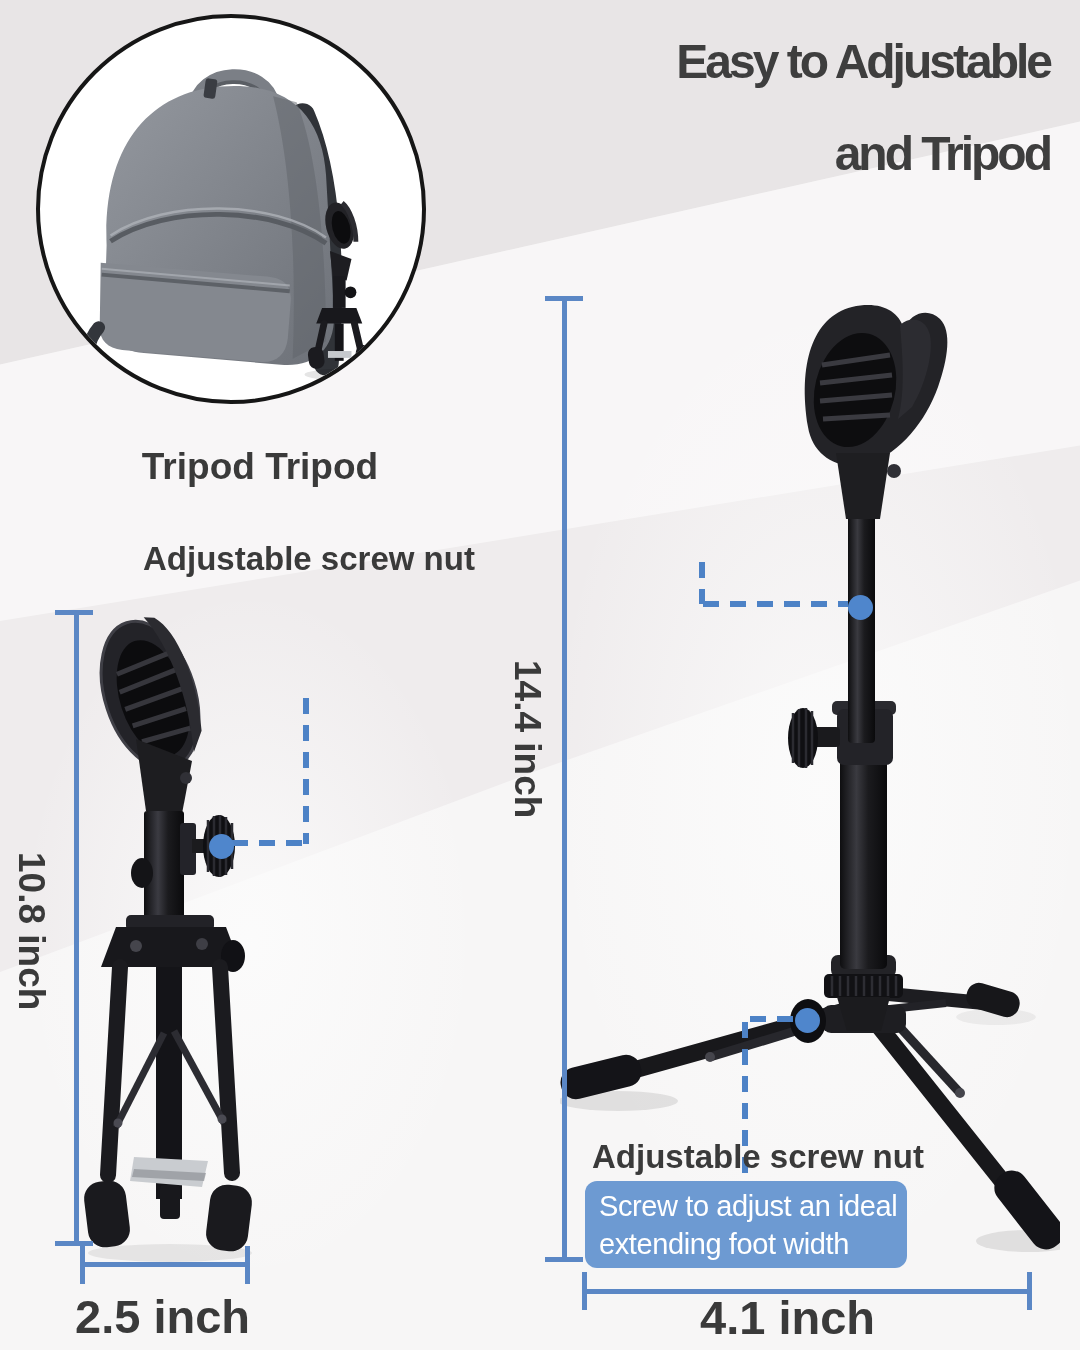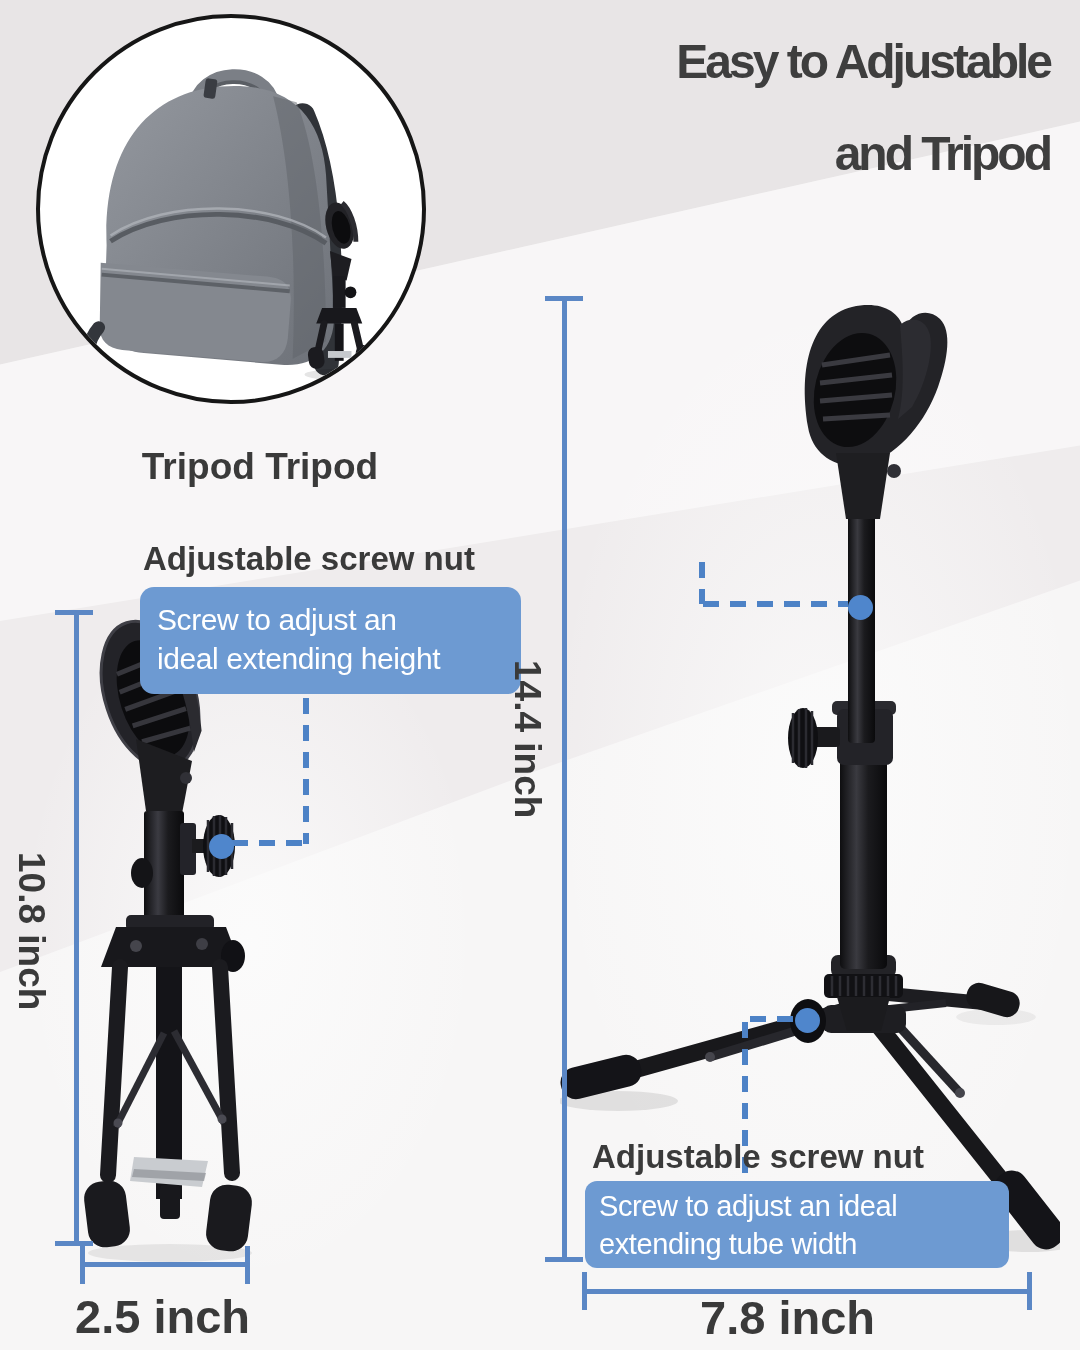--- a/index.html
+++ b/index.html
@@ -51,21 +51,21 @@
   .annot-label.left-nut{left:143px;top:540px;font-size:33px;}
   .annot-label.ext-tube{left:610px;top:522px;font-size:32px;}
   .annot-label.right-nut{left:592px;top:1138px;font-size:33px;}
 
   .callout{
     position:absolute;background:var(--callout-bg);color:var(--callout-text);
     border-radius:14px;z-index:6;letter-spacing:-0.4px;
   }
   .callout .ln{white-space:nowrap;}
   .callout-left{left:140px;top:587px;width:381px;height:107px;padding:13px 17px;font-size:30px;line-height:39px;}
-  .callout-right{left:585px;top:1181px;width:424px;height:87px;padding:6px 14px;font-size:29px;line-height:38px;border-radius:12px;}
+  .callout-right{left:585px;top:1181px;width:322px;height:87px;padding:6px 14px;font-size:29px;line-height:38px;border-radius:12px;}
 
   .meas{position:absolute;background:var(--accent-blue);z-index:4;}
   .dash-h{position:absolute;height:6px;z-index:5;
     background:repeating-linear-gradient(90deg,var(--dash-blue) 0 16px,transparent 16px 27px);}
   .dash-v{position:absolute;width:6px;z-index:5;
     background:repeating-linear-gradient(180deg,var(--dash-blue) 0 16px,transparent 16px 27px);}
   .dot{position:absolute;width:25px;height:25px;border-radius:50%;background:var(--dot-blue);z-index:5;}
 
   .dim-label{position:absolute;font-weight:bold;color:var(--label-text);z-index:6;}
   .dim-vert{writing-mode:vertical-rl;font-size:37px;letter-spacing:0;}
@@ -187,24 +187,20 @@
       <circle cx="142" cy="504" r="4.5" fill="#4a4a52"></circle>
       <path d="M54,542 L128,546 L122,572 L50,566 Z" fill="#c9ccd0"></path>
       <path d="M54,554 L126,558 L124,566 L52,562 Z" fill="#8f9297" opacity="0.7"></path>
       <rect x="80" y="570" width="20" height="34" rx="4" fill="#18181c"></rect>
       <rect x="6" y="566" width="42" height="66" rx="17" fill="#1a1a1e" transform="rotate(-7 27 599)"></rect>
       <rect x="128" y="570" width="42" height="66" rx="17" fill="#1a1a1e" transform="rotate(7 149 603)"></rect>
     </g>
   </svg>
 
   <div class="annot-label left-nut">Adjustable screw nut</div>
-  <div class="callout callout-left">
-    <div class="ln">Screw to adjust an</div>
-    <div class="ln">ideal extending height</div>
-  </div>
   <div class="dash-v" style="left:303px;top:698px;height:146px;"></div>
   <div class="dash-h" style="left:232px;top:840px;width:74px;"></div>
   <div class="dot" style="left:209px;top:834px;"></div>
 
   <div class="meas" style="left:74px;top:612px;width:5px;height:634px;"></div>
   <div class="meas" style="left:55px;top:610px;width:38px;height:5px;"></div>
   <div class="meas" style="left:55px;top:1241px;width:38px;height:5px;"></div>
   <div class="dim-label dim-vert dim-108">10.8 inch</div>
 
   <div class="meas" style="left:80px;top:1262px;width:170px;height:5px;"></div>
@@ -273,26 +269,26 @@
   <div class="dash-v" style="left:699px;top:562px;height:42px;"></div>
   <div class="dash-h" style="left:703px;top:601px;width:145px;"></div>
   <div class="dot" style="left:848px;top:595px;"></div>
 
   <div class="annot-label right-nut">Adjustable screw nut</div>
   <div class="dash-h" style="left:750px;top:1016px;width:48px;"></div>
   <div class="dash-v" style="left:742px;top:1022px;height:160px;"></div>
   <div class="dot" style="left:795px;top:1008px;"></div>
   <div class="callout callout-right">
     <div class="ln">Screw to adjust an ideal</div>
-    <div class="ln">extending tube width</div>
+    <div class="ln">extending foot width</div>
   </div>
 
   <div class="meas" style="left:562px;top:298px;width:5px;height:964px;"></div>
   <div class="meas" style="left:545px;top:296px;width:38px;height:5px;"></div>
   <div class="meas" style="left:545px;top:1257px;width:38px;height:5px;"></div>
   <div class="dim-label dim-vert dim-144">14.4 inch</div>
 
   <div class="meas" style="left:582px;top:1289px;width:450px;height:5px;"></div>
   <div class="meas" style="left:582px;top:1272px;width:5px;height:38px;"></div>
   <div class="meas" style="left:1027px;top:1272px;width:5px;height:38px;"></div>
-  <div class="dim-label dim-horiz dim-78">7.8 inch</div>
+  <div class="dim-label dim-horiz dim-78">4.1 inch</div>
 
 </div>
 
 </body></html>

